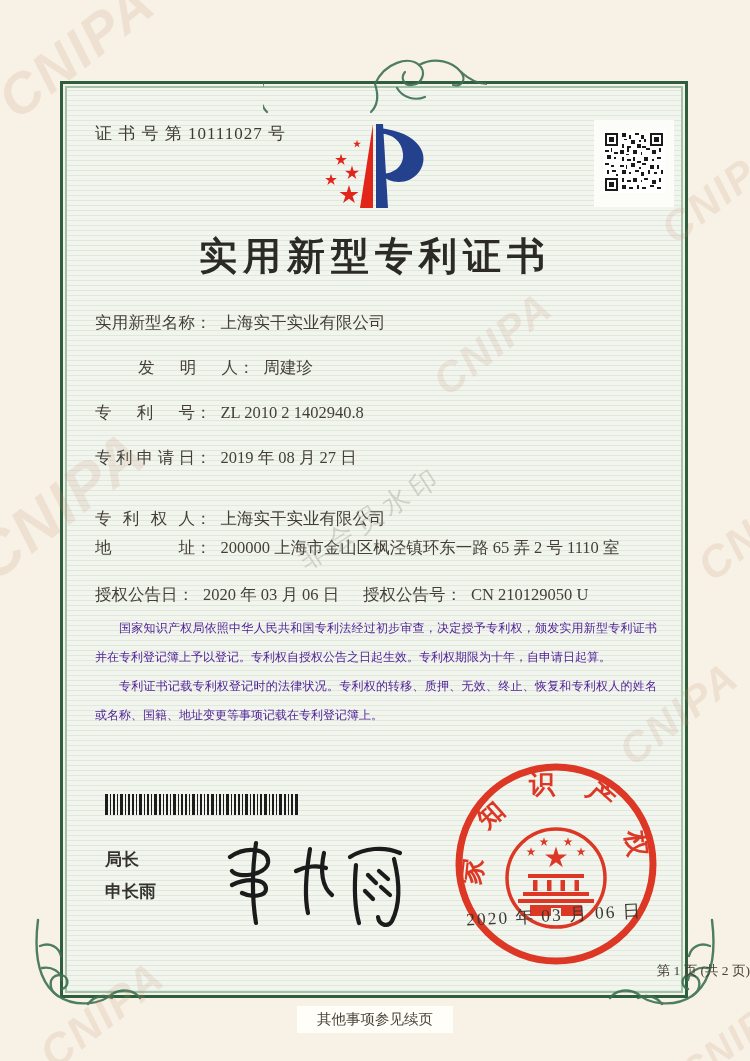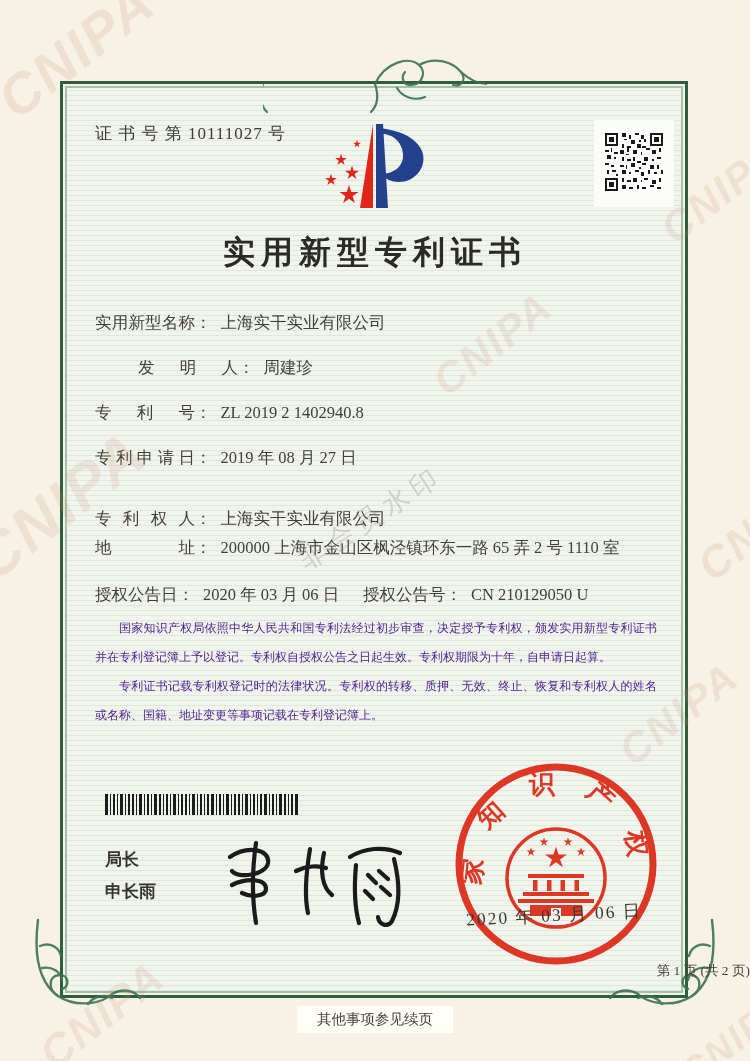--- a/index.html
+++ b/index.html
@@ -18,21 +18,21 @@
   
   .wm{position:absolute;z-index:6;pointer-events:none;
       font-family:"Liberation Sans","DejaVu Sans",sans-serif;font-style:italic;font-weight:700;
       color:rgba(198,142,112,.17);transform:rotate(-38deg);letter-spacing:2px;white-space:nowrap;}
   .wm-member{position:absolute;z-index:6;pointer-events:none;left:288px;top:500px;
       font-size:27px;letter-spacing:6px;color:rgba(128,122,112,.28);transform:rotate(-33deg);white-space:nowrap;}
   
   .content{position:absolute;inset:0;z-index:5;}
   .cert-no{position:absolute;left:95px;top:122px;font-size:17px;letter-spacing:1px;color:#3e3a32;}
   .title{position:absolute;left:0;top:231px;width:100%;text-align:center;
-         font-size:32px;font-weight:700;letter-spacing:6px;color:#2c2a26;}
+         font-size:38px;font-weight:700;letter-spacing:6px;color:#2c2a26;}
   .qr-pad{position:absolute;left:594px;top:120px;width:80px;height:87px;background:#fcfcf8;}
   .field-row{position:absolute;left:95px;width:560px;font-size:16.5px;line-height:22px;color:#433f37;white-space:nowrap;}
   .lab{display:inline-block;width:100px;text-align:justify;text-align-last:justify;}
   .val{margin-left:9px;}
   .grant-col2{position:absolute;left:268px;top:0;}
   .body-text{position:absolute;left:95px;top:614px;width:562px;font-size:12px;line-height:29px;
              color:#4c1d95;text-align:justify;}
   .body-text p{margin:0;text-indent:2em;}
   .barcode{position:absolute;left:105px;top:794px;width:193px;height:21px;}
   .signer{position:absolute;left:105px;font-size:17px;font-weight:700;color:#35332e;
@@ -132,21 +132,21 @@
 
     <div class="title">实用新型专利证书</div>
 
     <div class="field-row" style="top:312px;">
       <span class="lab">实用新型名称</span><span>：</span><span class="val">上海实干实业有限公司</span>
     </div>
     <div class="field-row" style="top:357px;margin-left:43px;">
       <span class="lab">发明人</span><span>：</span><span class="val">周建珍</span>
     </div>
     <div class="field-row" style="top:402px;">
-      <span class="lab">专利号</span><span>：</span><span class="val">ZL 2019 2 1402940.8</span>
+      <span class="lab">专利号</span><span>：</span><span class="val">ZL 2010 2 1402940.8</span>
     </div>
     <div class="field-row" style="top:447px;">
       <span class="lab">专利申请日</span><span>：</span><span class="val">2019 年 08 月 27 日</span>
     </div>
     <div class="field-row" style="top:492px;margin-top:16px;">
       <span class="lab">专利权人</span><span>：</span><span class="val">上海实干实业有限公司</span>
     </div>
     <div class="field-row" style="top:537px;">
       <span class="lab">地址</span><span>：</span><span class="val">200000 上海市金山区枫泾镇环东一路 65 弄 2 号 1110 室</span>
     </div>

